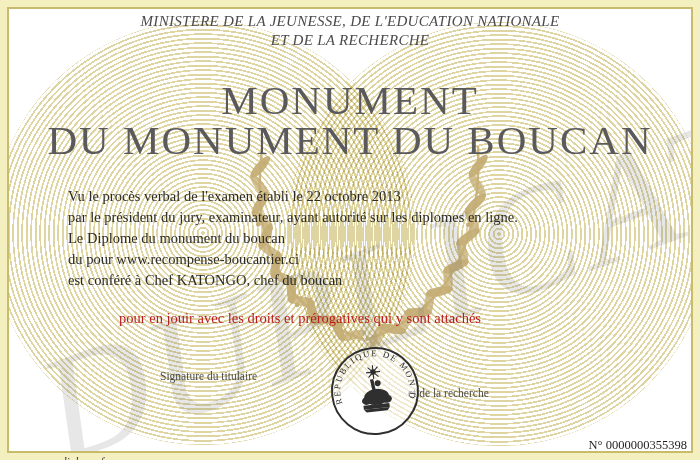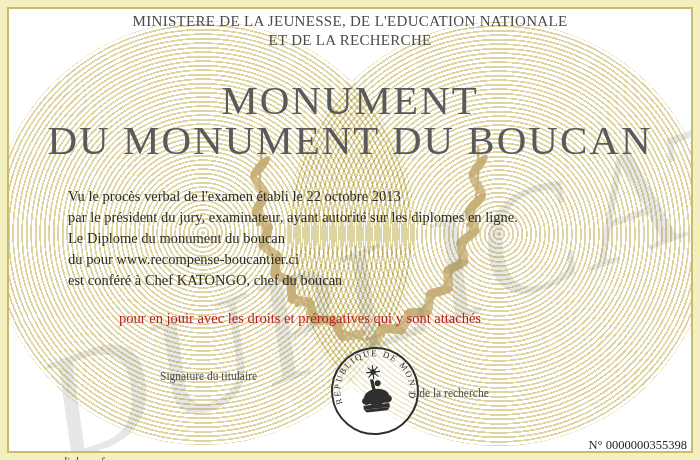--- a/index.html
+++ b/index.html
@@ -23,21 +23,21 @@
   .ring-right { left:278px; top:13px; }
   .watermark {
     position:absolute; left:40px; top:330px; width:max-content;
     transform:rotate(-20deg) skewX(-12deg); transform-origin:0 75px;
     font-size:150px; line-height:150px; letter-spacing:4px;
     color:rgba(110,110,110,0.17); white-space:nowrap;
   }
   .layer { position:absolute; left:0; top:0; width:700px; height:460px; pointer-events:none; }
   .txt { position:absolute; }
   .center { left:0; width:700px; text-align:center; }
-  .hdr { font-size:15px; letter-spacing:0.3px; color:#4b4b4d; }
+  .hdr { font-size:15px; letter-spacing:0.3px; color:#4b4b4d;font-style:italic; }
   .hdr1 { top:13px; }
   .hdr2 { top:32px; }
   .title { color:#5a5a5c; line-height:1; }
   .title1 { top:80px;  font-size:41px; letter-spacing:2px; }
   .title2 { top:120px; font-size:41px; letter-spacing:2px; }
   .body-block { left:68px; top:186px; font-size:14.5px; line-height:21px; color:#2b2a26; }
   .rights { left:40px; top:310px; width:520px; text-align:center; font-size:14.5px; color:#b91c1c; }
   .small { font-size:11.5px; color:#4a4a4a; }
   .sig { left:160px; top:370px; }
   .min1 { left:408px; top:367px; }

